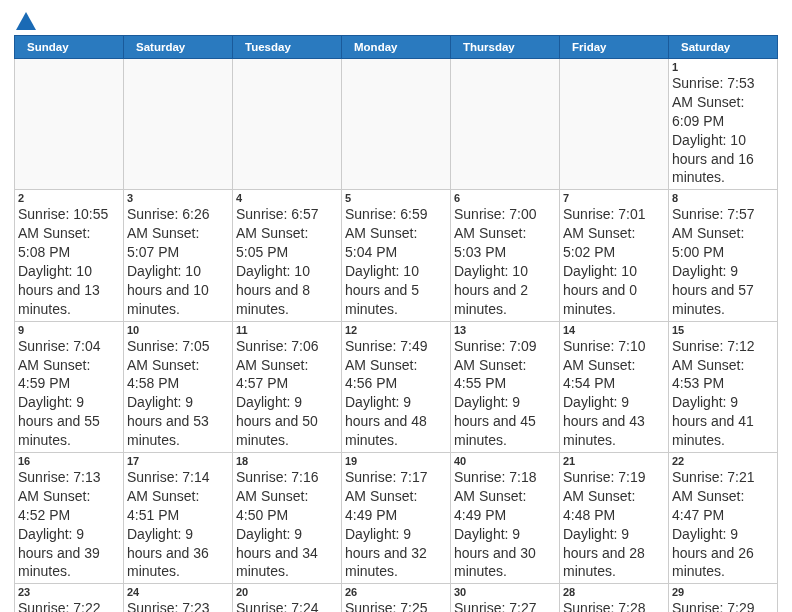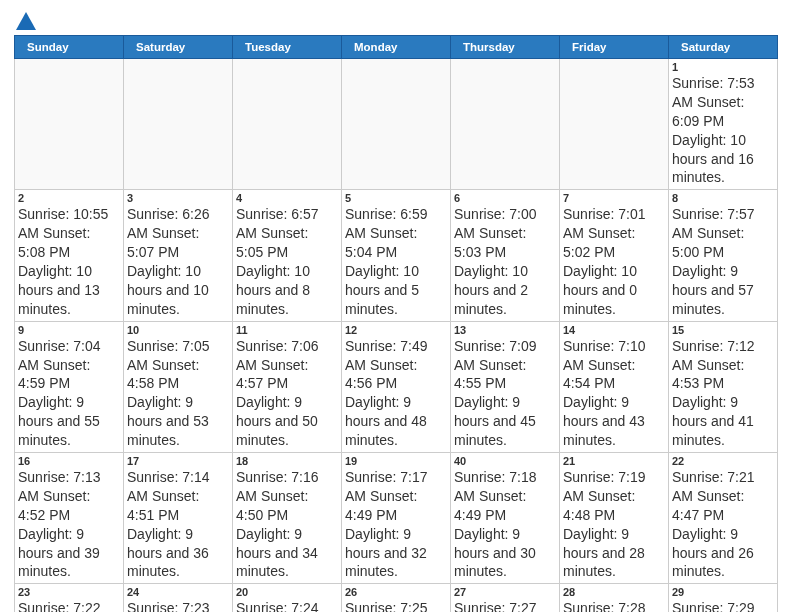--- a/index.html
+++ b/index.html
@@ -304,21 +304,21 @@
 Sunset: 4:45 PM
 Daylight: 9 hours and 20 minutes.</div>
           </td>
           <td>
             <span class="day-number">26</span>
             <div class="day-info">Sunrise: 7:25 AM
 Sunset: 4:45 PM
 Daylight: 9 hours and 19 minutes.</div>
           </td>
           <td>
-            <span class="day-number">27</span>
+            <span class="day-number">30</span>
             <div class="day-info">Sunrise: 7:27 AM
 Sunset: 4:44 PM
 Daylight: 9 hours and 17 minutes.</div>
           </td>
           <td>
             <span class="day-number">28</span>
             <div class="day-info">Sunrise: 7:28 AM
 Sunset: 4:44 PM
 Daylight: 9 hours and 15 minutes.</div>
           </td>

